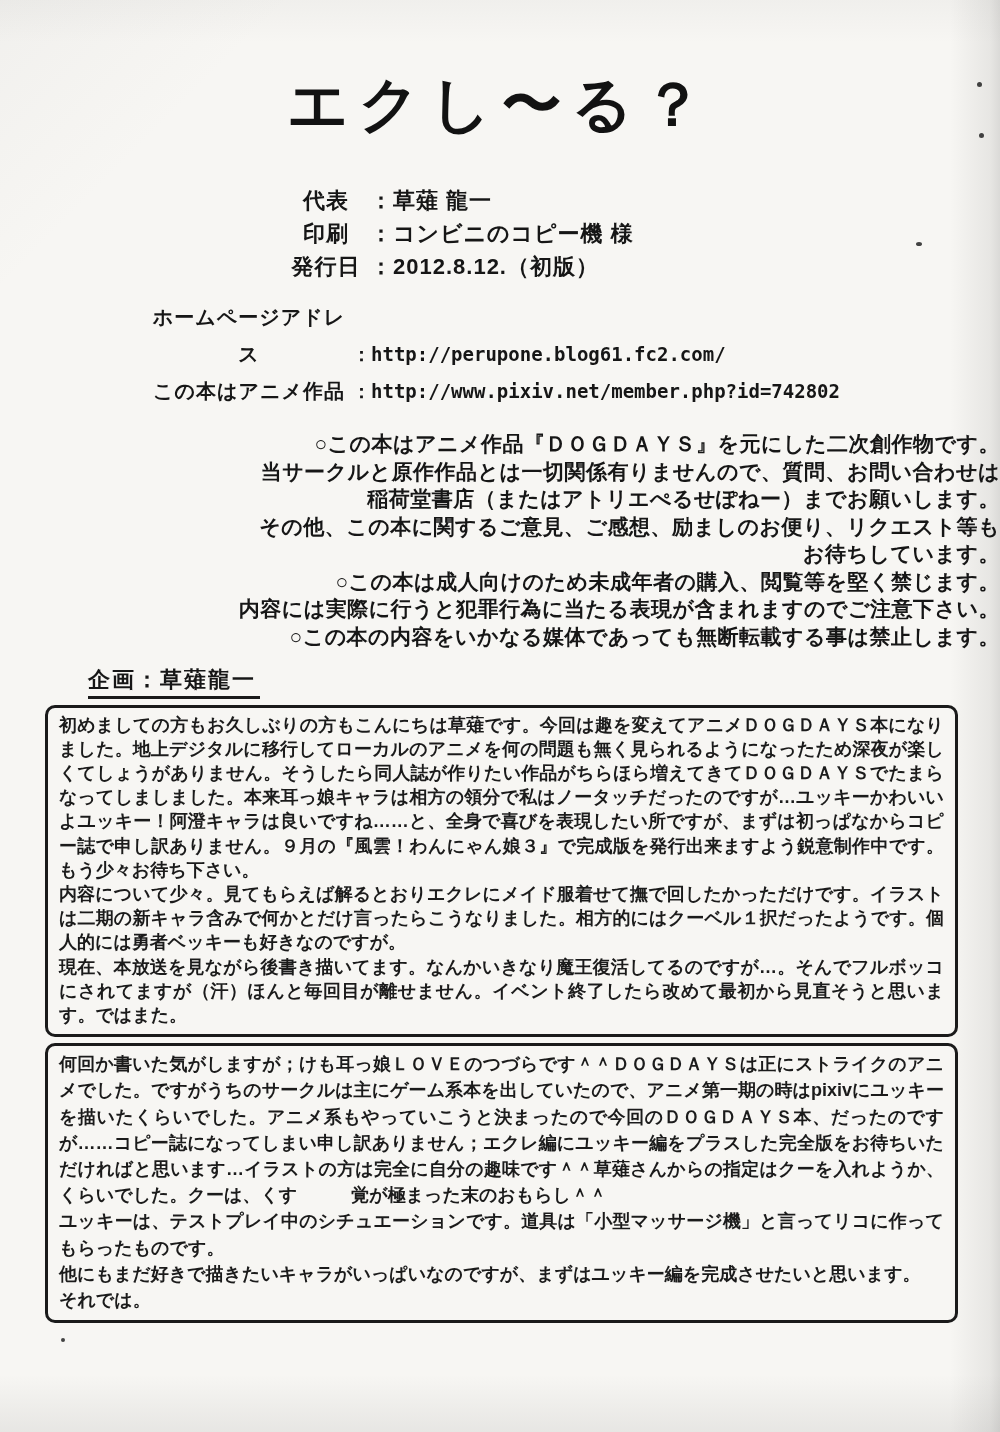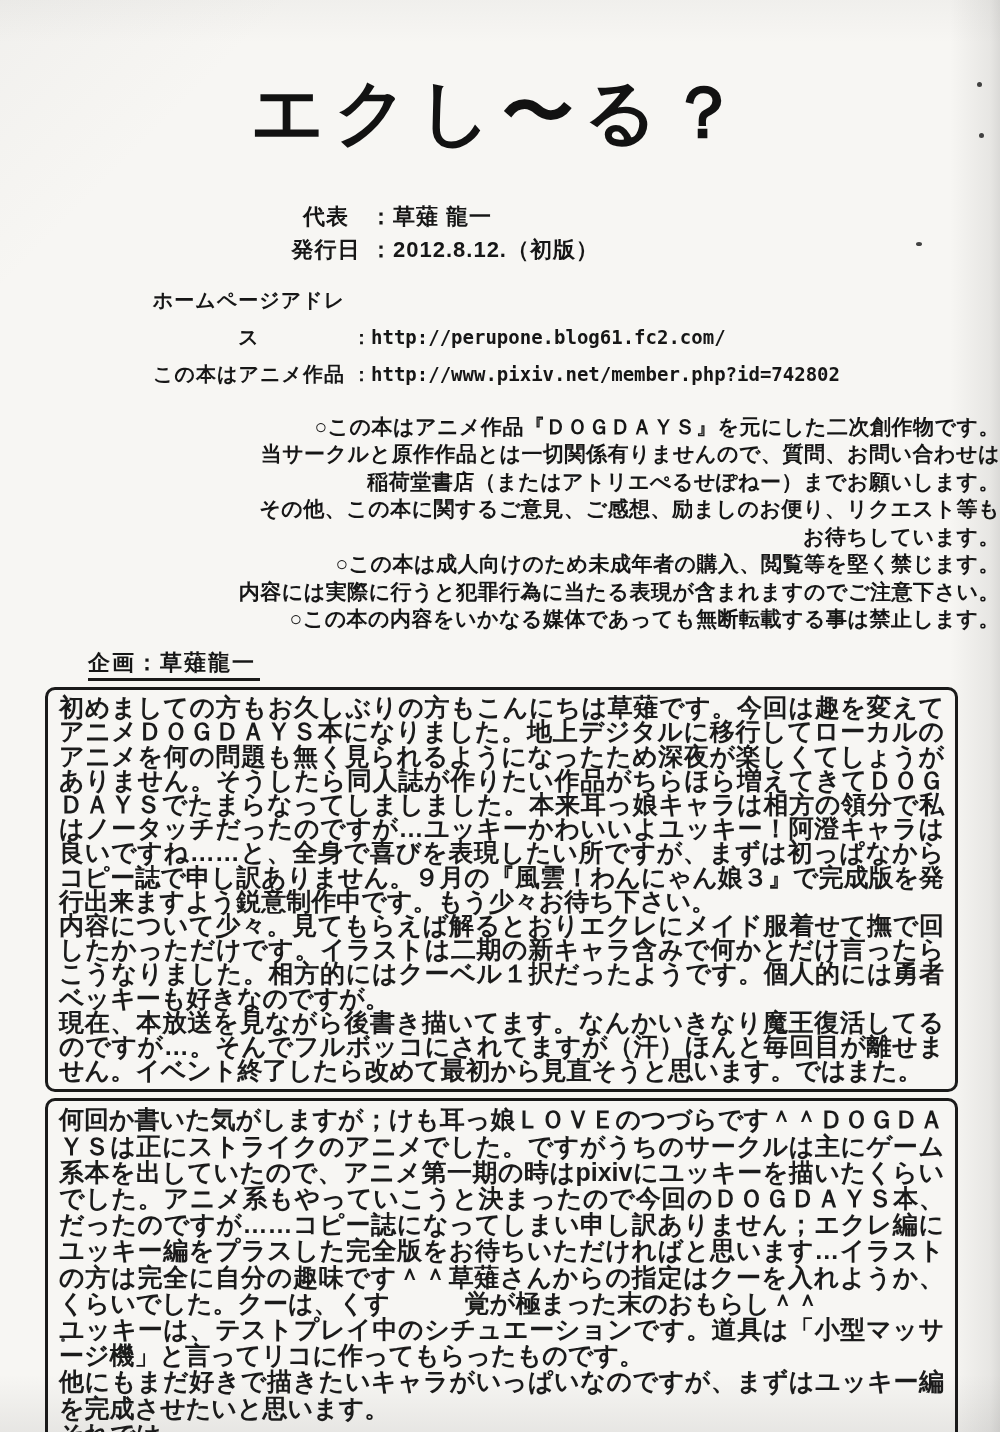--- a/index.html
+++ b/index.html
@@ -12,21 +12,21 @@
     font-weight:bold;
     background:
       linear-gradient(to right, rgba(110,110,110,0) 95%, rgba(90,90,90,0.10) 99%, rgba(70,70,70,0.16) 100%),
       linear-gradient(to bottom, rgba(130,130,130,0.06) 0%, rgba(0,0,0,0) 3%, rgba(0,0,0,0) 96%, rgba(90,90,90,0.10) 100%),
       linear-gradient(135deg, rgba(160,160,160,0.07) 0%, rgba(0,0,0,0) 12%),
       #f7f6f3;
   }
   .title {
     margin:66px 0 0 0;
     text-align:center;
-    font-size:72px;
+    font-size:60px;
     line-height:1.3;
     letter-spacing:10px;
     font-weight:bold;
     color:#121212;
   }
   .credits {
     margin:40px 0 0 282px;
     font-size:22px;
     line-height:33px;
     letter-spacing:1px;
@@ -55,21 +55,21 @@
     letter-spacing:2px;
     border-bottom:3px solid #1a1a1a;
     padding:0 4px 2px 0;
   }
   .sec-head.second { margin-top:20px; }
   .sec-box {
     margin:6px 42px 0 45px;
     border:3px solid #1a1a1a;
     border-radius:10px;
     padding:5px 11px 7px 11px;
-    font-size:25px;
+    font-size:18px;
     line-height:24.2px;
     white-space:pre-line;
     text-align:justify;
     word-break:break-all;
     color:#1b1b1b;
   }
   .sec-box.roomy { line-height:26.2px; }
   .speck {
     position:absolute;
     width:5px; height:5px;
@@ -85,20 +85,23 @@
 </head>
 <body>
 
 <div class="page">
 
   <h1 class="title">エクし〜る？</h1>
 
   <div class="credits">
     <div>
       <span class="clabel">代表</span><span class="cvalue">：草薙 龍一</span>
+    </div>
+    <div>
+      <span class="clabel">印刷</span><span class="cvalue">：コンビニのコピー機 様</span>
     </div>
     <div>
       <span class="clabel">発行日</span><span class="cvalue">：2012.8.12.（初版）</span>
     </div>
   </div>
 
   <div class="urls">
     <div>
       <span class="ulabel">ホームページアドレス</span><span class="uvalue">：http://perupone.blog61.fc2.com/</span>
     </div>

